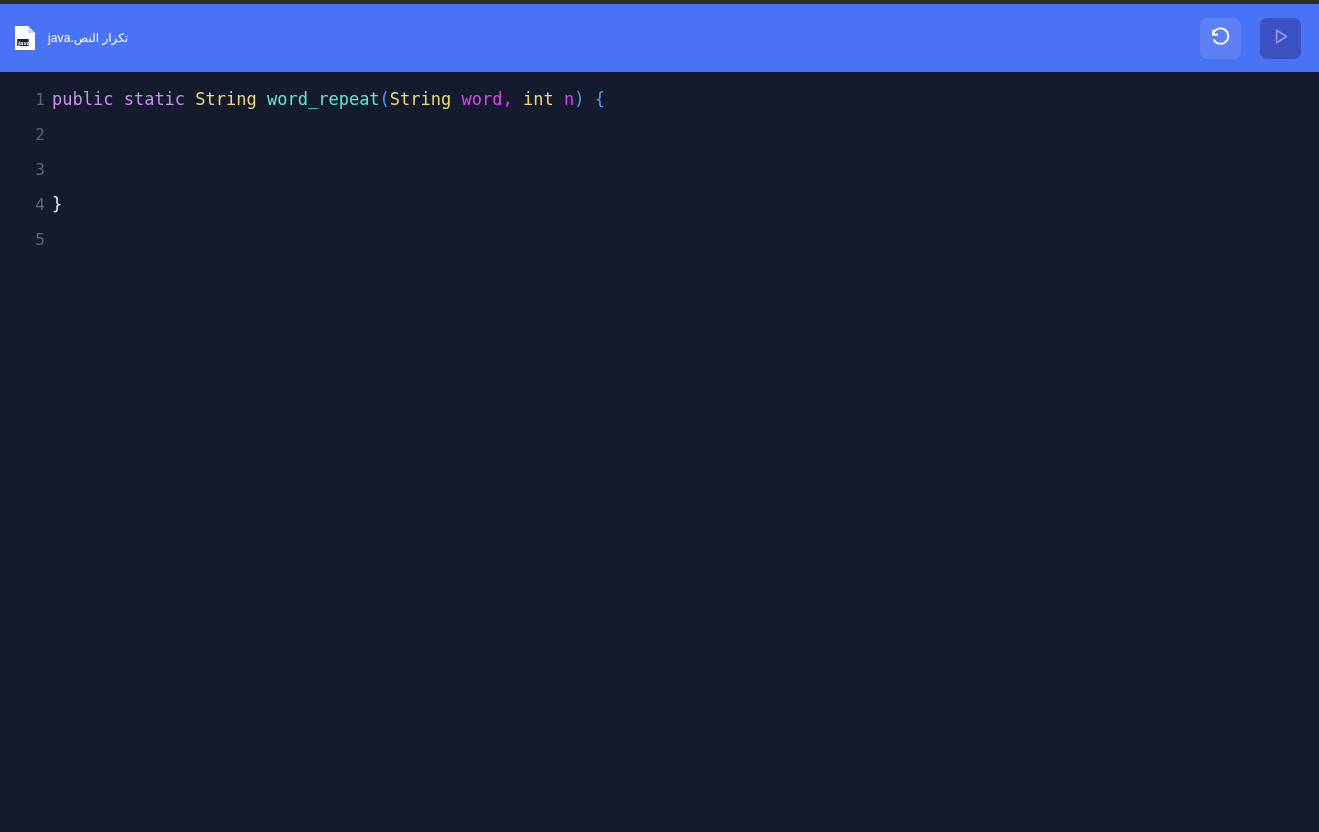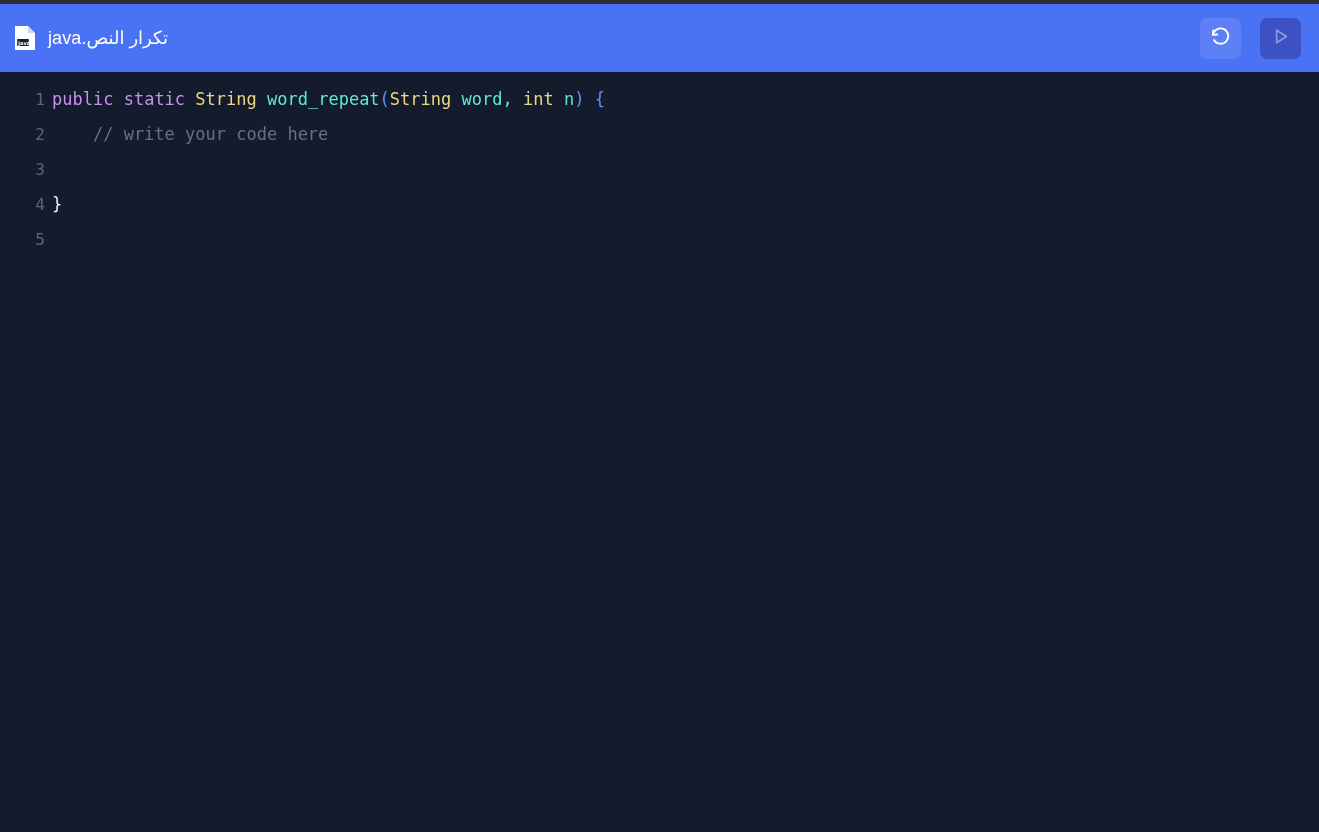--- a/index.html
+++ b/index.html
@@ -50,21 +50,21 @@
   .file-icon {
     width: 22px;
     height: 26px;
     flex: 0 0 22px;
     position: relative;
     display: block;
   }
 
   .file-title {
     color: #ffffff;
-    font-size: 18px;
+    font-size: 12px;
     font-family: "Liberation Sans", sans-serif;
     white-space: nowrap;
     letter-spacing: 0.1px;
     direction: rtl;
     unicode-bidi: plaintext;
   }
 
   .header-actions {
     margin-left: auto;
     display: flex;
@@ -127,21 +127,21 @@
     padding-left: 7px;
     white-space: pre;
     color: #e8eaf0;
   }
 
   
   .t-kw      { color: #c792ea; text-align: center; }
   .t-type    { color: #ecd780; }
   .t-fn      { color: #5eead4; }
   .t-punct   { color: #5b93f5; }
-  .t-var     { color: #5eead4; }
+  .t-var     { color: #d946ef; }
   .t-plain   { color: #eceff4; }
   .t-comment { color: #68707e; }
 </style>
 </head>
 <body>
 
 <div id="app">
 
   <div class="top-strip"></div>
 
@@ -179,20 +179,20 @@
           </svg>
         </span>
       </button>
 
     </div>
   </div>
 
   <div class="editor">
     <div id="code-lines">
         <div class="code-line"><span class="ln">1</span><span class="code-text"><span class="t-kw">public</span><span class="t-plain"> </span><span class="t-kw">static</span><span class="t-plain"> </span><span class="t-type">String</span><span class="t-plain"> </span><span class="t-fn">word_repeat</span><span class="t-punct">(</span><span class="t-type">String</span><span class="t-plain"> </span><span class="t-var">word</span><span class="t-var">,</span><span class="t-plain"> </span><span class="t-type">int</span><span class="t-plain"> </span><span class="t-var">n</span><span class="t-punct">)</span><span class="t-plain"> </span><span class="t-punct">{</span></span></div>
-        <div class="code-line"><span class="ln">2</span><span class="code-text"><span class="t-comment">    // write your code here</span></span></div>
+        <div class="code-line"><span class="ln">2</span></div>
         <div class="code-line"><span class="ln">3</span><span class="code-text"> </span></div>
         <div class="code-line"><span class="ln">4</span><span class="code-text"><span class="t-plain">}</span></span></div>
         <div class="code-line"><span class="ln">5</span><span class="code-text"> </span></div>
       </div>
   </div>
 
 </div>
 
 </body></html>

